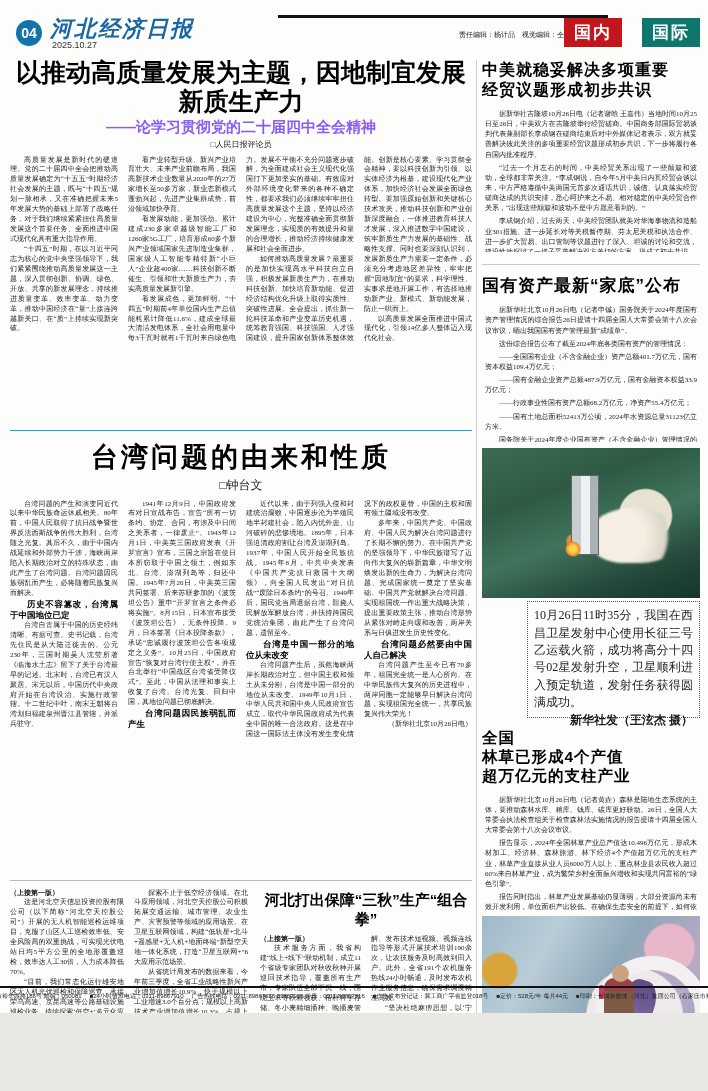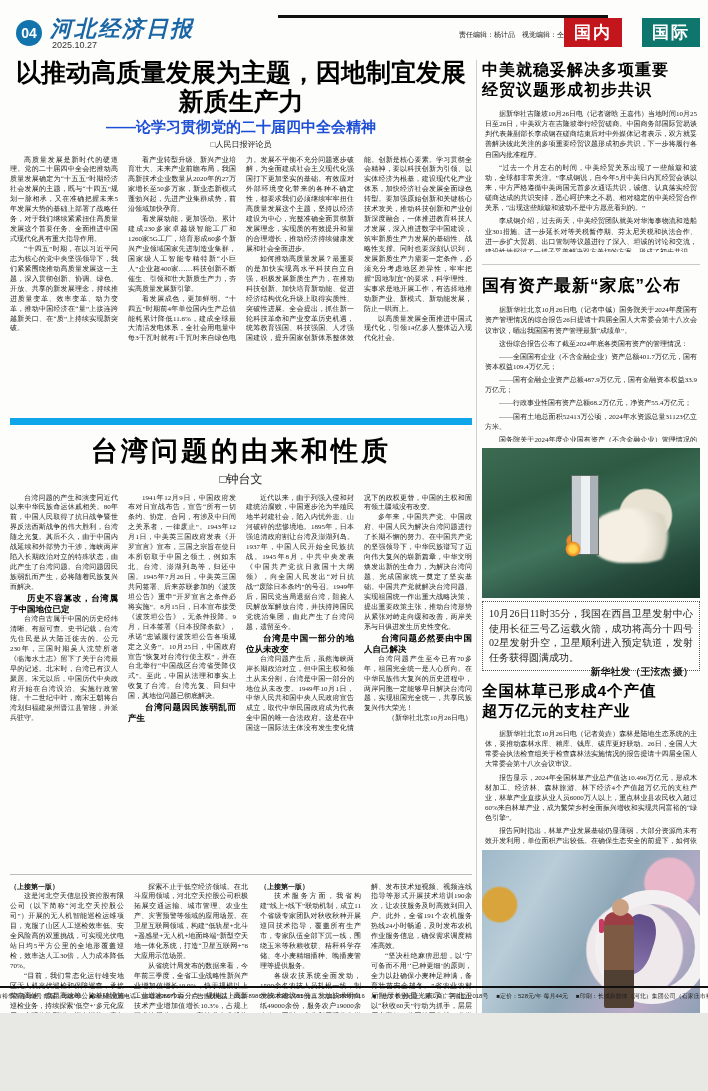--- a/index.html
+++ b/index.html
@@ -22,27 +22,27 @@
   .tab.red{background:#c3151c;}
   .tab.blue{background:#0f766e;}
   
   .left{position:absolute;left:10px;top:56px;width:462px;}
   .vdiv{position:absolute;left:476px;top:60px;height:996px;width:1px;background:#cfcfcf;}
   .right{position:absolute;left:482px;top:58px;width:218px;}
   
   .ed-title{font-family:"Liberation Sans",sans-serif;font-weight:bold;font-size:25px;text-align:center;
             letter-spacing:0px;line-height:1.15;margin:2px 0 2px 0;color:#000;}
   .ed-sub{font-family:"Liberation Sans",sans-serif;font-weight:bold;font-size:15px;text-align:center;
-          color:#1d4ed8;margin:2px 0;}
+          color:#8b5cf6;margin:2px 0;}
   .ed-byline{font-size:8px;text-align:center;color:#222;margin:2px 0 6px 0;}
   .cols4{column-count:4;column-gap:10px;height:252px;overflow:hidden;font-size:7px;line-height:1.42;
          text-align:justify;}
   .cols4 p,.colsT p{margin:0;text-indent:2em;}
   
-  .tw{margin-top:10px;border-top:7px solid #0ea5e9;padding-top:8px;}
+  .tw{margin-top:22px;border-top:1px solid #0ea5e9;padding-top:8px;}
   .tw-title{font-family:"Liberation Sans",sans-serif;font-weight:bold;font-size:27px;text-align:center;
             color:#000;margin:0 0 2px 0;letter-spacing:3px;}
   .tw-byline{font-size:12px;text-align:center;margin:2px 0 6px 0;}
   .colsT{column-count:4;column-gap:10px;height:372px;overflow:hidden;font-size:7px;line-height:1.42;
          text-align:justify;}
   .subhead{font-family:"Liberation Sans",sans-serif;font-weight:bold;font-size:8.5px;line-height:1.3;
            margin:5px 0 4px 0;text-indent:0;color:#000;}
   .sign{text-align:right;text-indent:0;}
   
   .bottom{margin-top:8px;border-top:1px solid #bbb;padding-top:8px;display:flex;gap:12px;}
@@ -82,21 +82,21 @@
       radial-gradient(circle at 8% 30%, #d9a43c 0 7%, transparent 8%),
       linear-gradient(120deg,#9fb9c9 0%,#b9cdd8 25%,#8fa8b8 50%,#b9a9c6 75%,#88a0b2 100%);}
   .heart{position:absolute;left:52%;top:22%;width:86px;height:86px;border-radius:50%;
       border:14px solid #f3f0f2;background:transparent;}
   .heart-in{position:absolute;left:63%;top:35%;width:34px;height:60px;border-radius:40%;
       background:linear-gradient(180deg,#5d4a86,#8a77ad);transform:rotate(18deg);}
   .reporter{position:absolute;left:56%;top:34%;width:30px;height:96px;background:
       linear-gradient(180deg,#9b3f44 0 14%,#7d5a43 14% 60%,#503f33 60% 100%);border-radius:10px 10px 2px 2px;}
   .rep-head{position:absolute;left:59.5%;top:27%;width:17px;height:17px;border-radius:50%;background:#caa183;}
   .mic{position:absolute;left:53.5%;top:38%;width:5px;height:14px;background:#c93a63;border-radius:2px;}
-  .capbox{border:1px dotted #555;padding:5px 6px;margin-top:3px;font-size:10px;line-height:1.45;text-align:justify;}
+  .capbox{border:1px dotted #555;padding:5px 6px;margin-top:3px;font-size:12px;line-height:1.45;text-align:justify;margin-left:45px;}
   .capbox .credit{font-weight:bold;white-space:nowrap;float:right;padding-left:39px;}
   
   .footer{position:absolute;left:0;bottom:12px;width:708px;border-top:2px solid #111;padding-top:4px;
           font-size:6px;color:#222;font-family:"Liberation Sans",sans-serif;display:flex;gap:8px;
           justify-content:center;white-space:nowrap;overflow:hidden;}
 </style>
 </head>
 <body>
 
 <div class="page">
@@ -156,20 +156,21 @@
         <div class="bl-cols">
           <p class="cont-label">（上接第一版）</p>
           <p>这是河北空天信息投资控股有限公司（以下简称“河北空天控股公司”）开展的无人机智能巡检运维项目，克服了山区人工巡检效率低、安全风险高的双重挑战，可实现光伏电站日均5平方公里的全地形覆盖巡检，效率达人工30倍，人力成本降低70%。</p>
           <p>“目前，我们常态化运行雄安地区无人机光伏巡检和保障巡查，承接荣乌高速、京昆高速等公路基础设施巡检业务，持续探索‘低空+’多元化应用，实现物资配送、巡查巡检、应急救援等场景快速落地。”河北空天控股公司下属空天低空产业公司负责人介绍。</p>
           <p>探索不止于低空经济领域。在北斗应用领域，河北空天控股公司积极拓展交通运输、城市管理、农业生产、灾害预警等领域的应用场景。在卫星互联网领域，构建“低轨星+北斗+遥感星+无人机+地面终端”新型空天地一体化系统，打造“卫星互联网+”6大应用示范场景。</p>
           <p>从省统计局发布的数据来看，今年前三季度，全省工业战略性新兴产业增加值增长10.9%，快于规模以上工业增速3.0个百分点；规模以上高新技术产业增加值增长10.3%，占规上工业比重为24.6%；高技术产业投资增长25.1%。</p>
           <p>时代大潮上，河北工业企业锚定创新方向，在逐“新”赛道中寻找商机，在向“新”升级中提升竞争力，汇聚起支撑高质量发展的坚实力量。</p>
         </div>
       </div>
       <div class="br">
+        <div class="sq-title">河北打出保障“三秋”生产“组合拳”</div>
         <div class="sq-cols">
           <p class="cont-label">（上接第一版）</p>
           <p>技术服务方面，我省构建“线上+线下”联动机制，成立11个省级专家团队对秋收秋种开展巡回技术指导，覆盖所有生产市，专家队伍全部下沉一线，围绕玉米等秋粮收获、秸秆科学存储、冬小麦精细播种、晚播麦管理等提供服务。</p>
           <p>各级农技系统全面发动，1500余名农技人员扎根一线，制发技术建议81份，发放技术明白纸49000余份，服务农户19000余人次。同时，充分利用现代多媒体传播力量，通过线上直播讲解、发布技术短视频、视频连线指导等形式开展技术培训190余次，让农技服务及时高效到田入户。此外，全省191个农机服务热线24小时畅通，及时发布农机作业服务信息，确保需求调度精准高效。</p>
           <p>“坚决杜绝麻痹思想，以‘宁可备而不用’‘已种更细’的原则，全力以赴确保小麦种足种满，备育壮苗安全越冬。”省农业农村厅副厅长孙晨光表示，河北正以“秋收60天”行动为抓手，层层压实责任，分区挂图作战、分类精准施策、分时有序推进，用扎实举措应对气候挑战，牢牢掌握粮食生产主动权。</p>
 
         </div>
       </div>
     </div>
   </div>

